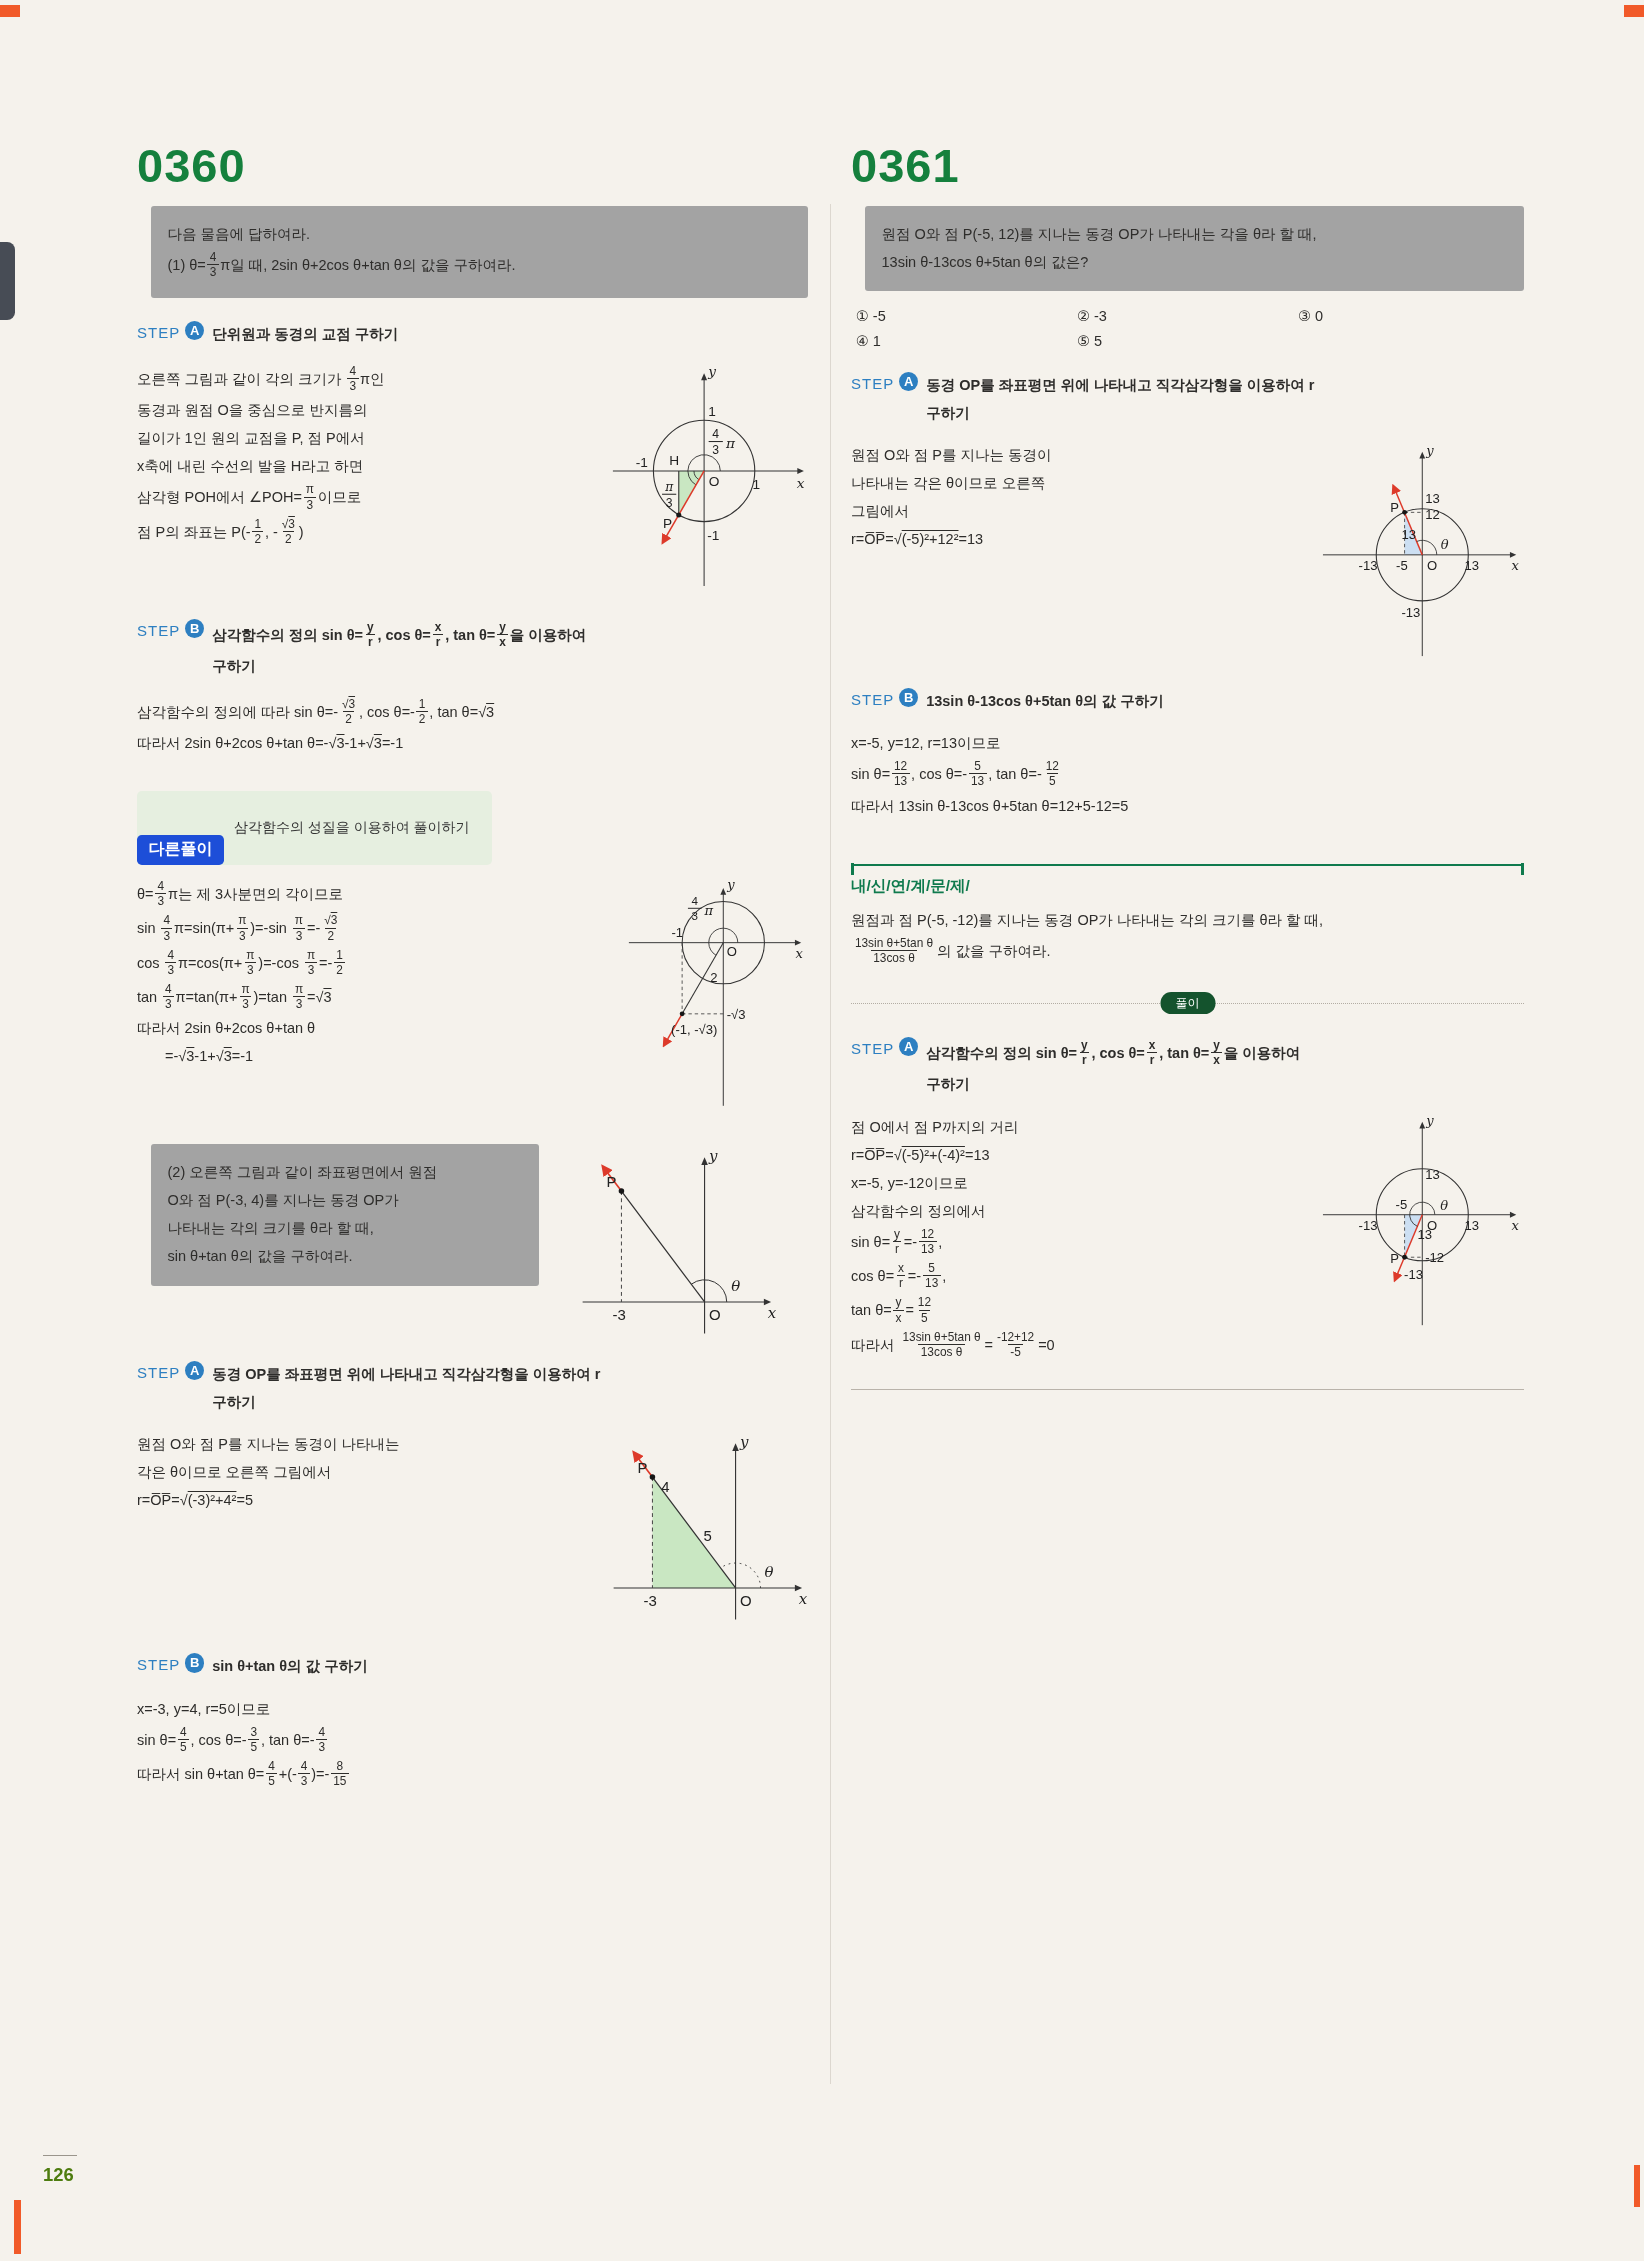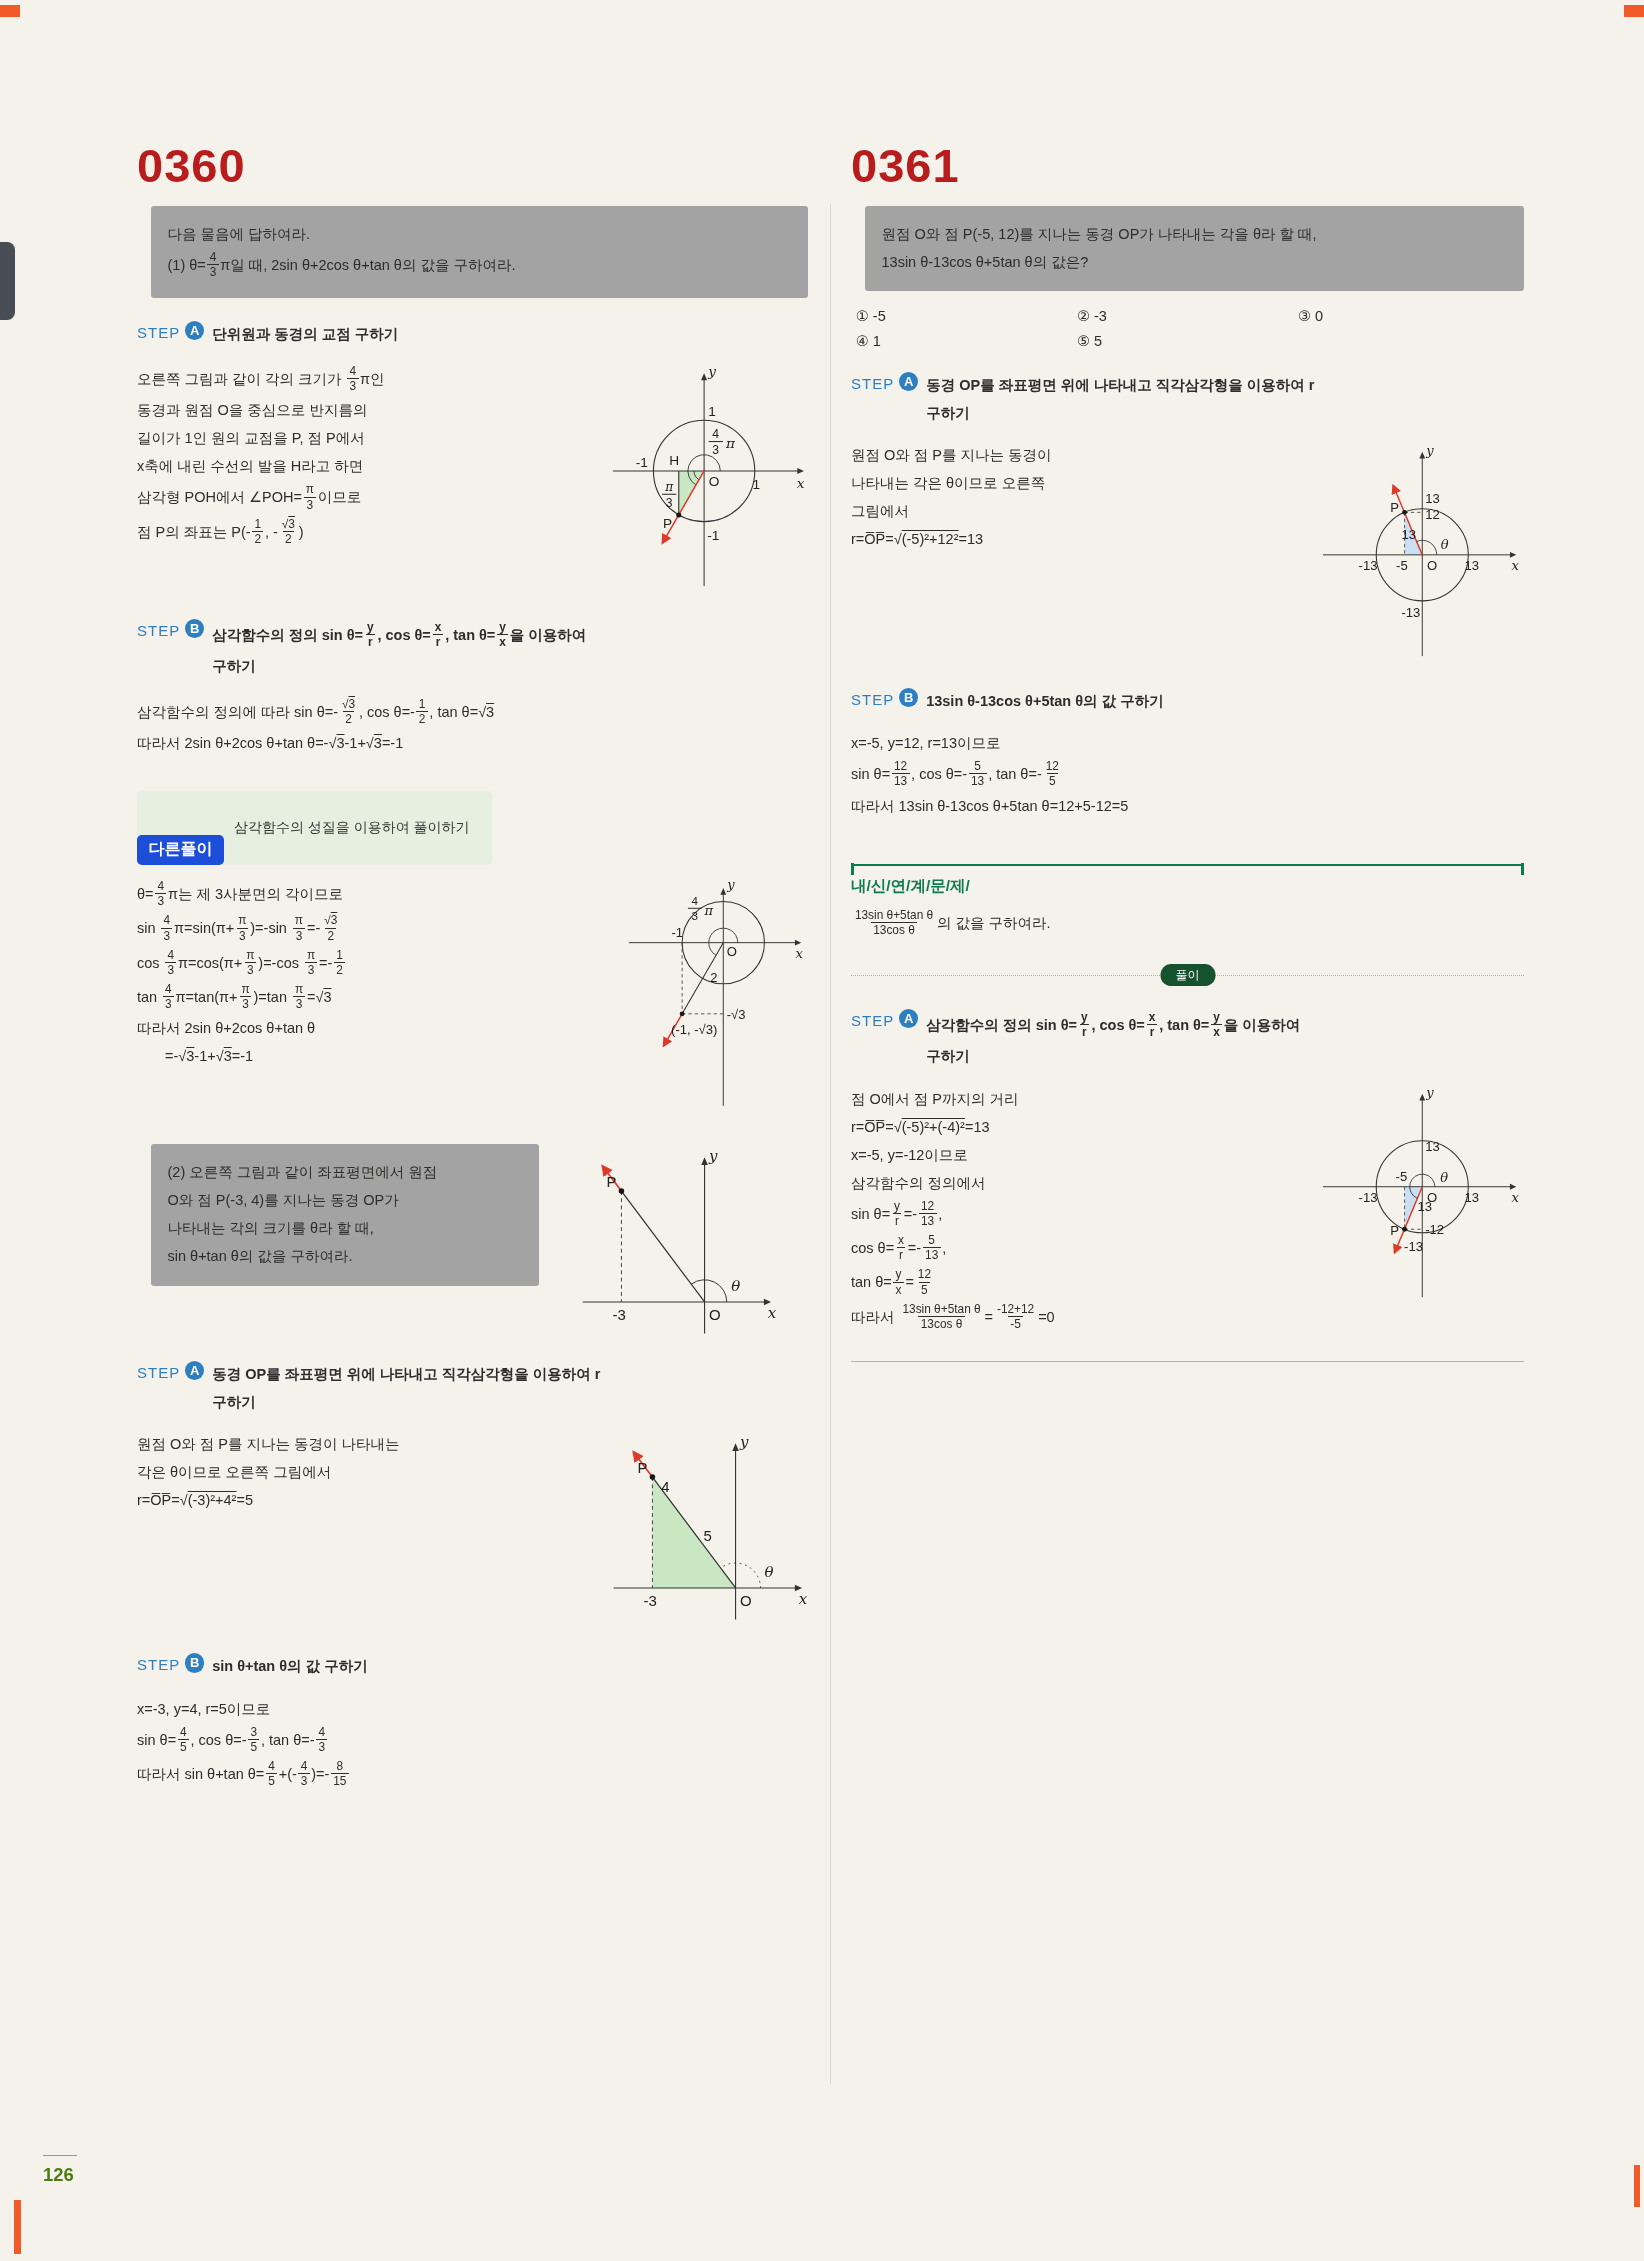--- a/index.html
+++ b/index.html
@@ -2,21 +2,21 @@
 <html style="font-size:7.8px"><head>
 <meta charset="utf-8">
 <style>
   html,body{margin:0;padding:0;}
   body{background:#f5f2ec;}
   #page{position:relative;width:1644px;height:2261px;background:#f5f2ec;overflow:hidden;
         font-family:"Liberation Sans","DejaVu Sans",sans-serif;color:#2e2d2b;font-size:14.5px;}
   .col{position:absolute;top:142px;}
   .col-left{left:137px;width:671px;}
   .col-right{left:851px;width:673px;}
-  .prob-num{margin:0 0 16.5px;font-size:47px;font-weight:800;color:#b91c1c;letter-spacing:1px;line-height:1;}
+  .prob-num{margin:0 0 16.5px;font-size:47px;font-weight:800;color:#15803d;letter-spacing:1px;line-height:1;}
   .qbox{background:#a3a3a3;border-radius:3px;padding:12.6px 16.5px;margin-left:14px;}
   .ln{line-height:1.6;margin:4.8px 0;}
   .ind{padding-left:28px;}
   .para{overflow:hidden;margin-bottom:4.8px;}
   .fig{float:right;margin:1.9px 0 5.8px 10.7px;}
   .steprow{display:flex;align-items:flex-start;margin:23px 0 9.7px;}
   .stepword{color:#2d7fc1;font-weight:400;font-size:15px;letter-spacing:1px;padding-top:2.9px;}
   .stepbadge{flex:0 0 auto;width:19.4px;height:19.4px;border-radius:50%;background:#2d7fc1;color:#fff;
              font-weight:800;font-size:13px;line-height:19.4px;text-align:center;margin:0 7.8px 0 4.8px;}
   .steptitles{font-weight:700;padding-top:1.9px;}
@@ -447,20 +447,21 @@
             <span class="fden">13</span>
           </span>, tan θ=-<span class="frac">
             <span class="fnum">12</span>
             <span class="fden">5</span>
           </span></div>
       <div class="ln">따라서 13sin θ-13cos θ+5tan θ=12+5-12=5</div>
     </div>
 
     <div class="linked">
       <div class="linkedtitle">내/신/연/계/문/제/</div>
+      <div class="ln">원점과 점 P(-5, -12)를 지나는 동경 OP가 나타내는 각의 크기를 θ라 할 때,</div>
       <div class="ln"><span class="frac">
             <span class="fnum">13sin θ+5tan θ</span>
             <span class="fden">13cos θ</span>
           </span>의 값을 구하여라.</div>
     </div>
 
     <div class="solsep">
       <span class="solbadge">풀이</span>
     </div>
 

